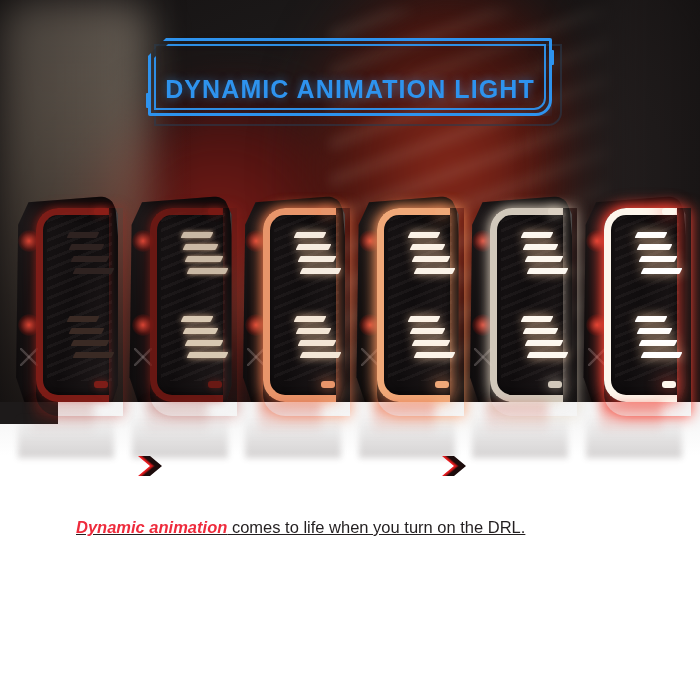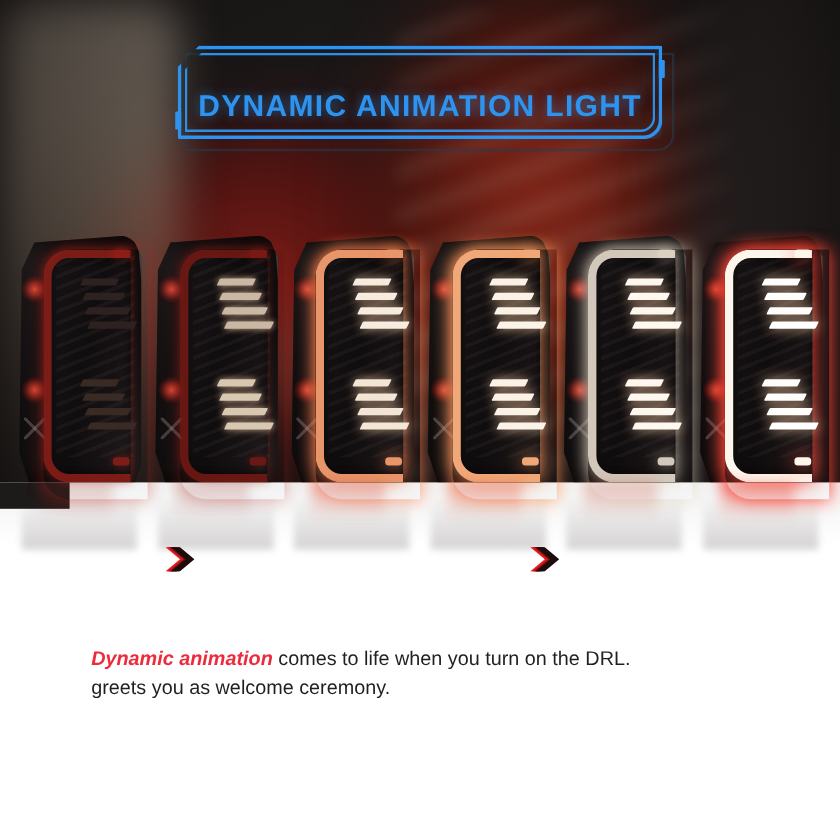--- a/index.html
+++ b/index.html
@@ -178,22 +178,22 @@
 
   
   .arrows{position:absolute;display:flex;gap:1px;align-items:center;}
   .arrows-1{left:136px;top:455px;}
   .arrows-2{left:440px;top:455px;}
   .chev{width:0;height:0;position:relative;}
   .chev svg{display:block;}
 
   
   .copy{
-    position:absolute;left:76px;top:537px;width:570px;
-    font-size:16.5px;line-height:1.47;color:#231f20;
+    position:absolute;left:76px;top:515px;width:570px;
+    font-size:16.5px;line-height:1.47;color:#231f20;text-decoration:underline;
   }
   .copy .hl{color:#ee2b3c;font-weight:bold;font-style:italic;}
   .copy p{margin:0;}
 </style>
 </head>
 <body>
 
 <div id="stage">
 
   <div class="hero">
@@ -434,16 +434,15 @@
       </span>
       <span class="chev">
         <svg width="26" height="22" viewBox="0 0 26 22">
           <path d="M2 1 L14 11 L2 21 L9 21 L21 11 L9 1 Z" fill="#1c0c0c"></path>
         </svg>
       </span>
     </div>
 
   <div class="copy">
     <p><span class="hl">Dynamic animation</span><span> comes to life when you turn on the DRL.</span></p>
-    <p>greets you as welcome ceremony.</p>
   </div>
 
 </div>
 
 </body></html>

